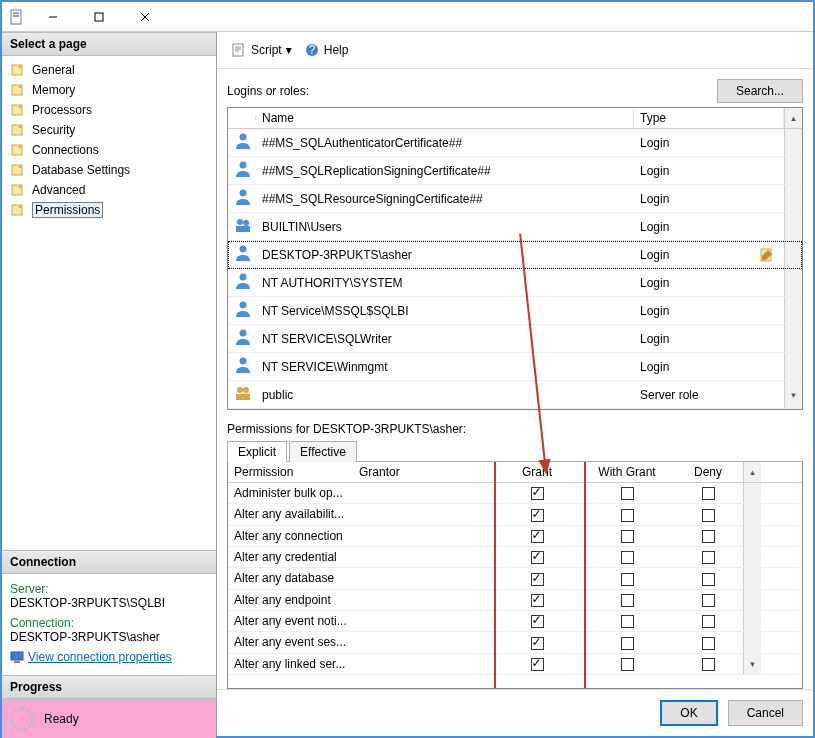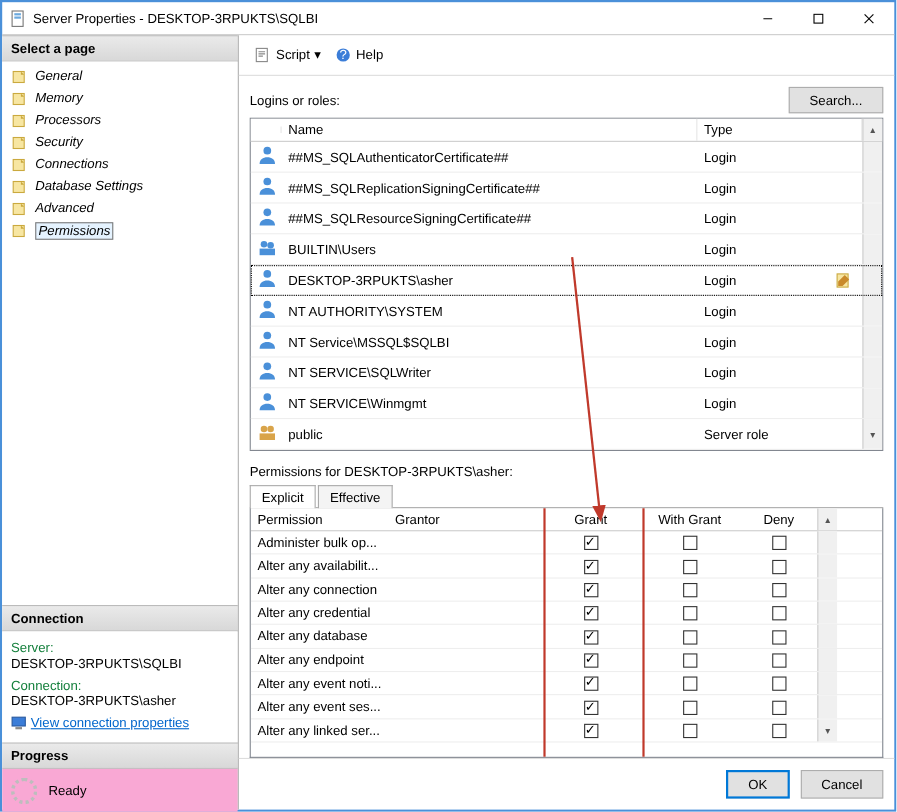--- a/index.html
+++ b/index.html
@@ -7,21 +7,21 @@
 .window { width: 815px; height: 738px; border: 2px solid #4a90d9; position: relative; background: #fff; display: flex; flex-direction: column; }
 .titlebar { height: 30px; display: flex; align-items: center; padding: 0 0 0 8px; border-bottom: 1px solid #ccc; }
 .titlebar .ticon { width: 14px; height: 16px; margin-right: 6px; }
 .titlebar .title { flex: 1; font-size: 12px; }
 .winbtn { width: 46px; height: 30px; display: flex; align-items: center; justify-content: center; }
 .winbtn svg { width: 10px; height: 10px; }
 .body { flex: 1; display: flex; min-height: 0; }
 .left { width: 215px; border-right: 1px solid #a0a0a0; display: flex; flex-direction: column; background: #f4f4f4; }
 .section-head { background: linear-gradient(#eaeaea,#d8d8d8); padding: 4px 8px; font-weight: bold; border-top: 1px solid #bbb; border-bottom: 1px solid #bbb; }
 .page-list { background: #fff; flex: 0 0 auto; padding: 4px 0 330px 0; }
-.page-item { display: flex; padding: 2px 8px; gap: 6px; font-style: italic; }
+.page-item { display: flex; align-items: center; padding: 2px 8px; gap: 6px; }
 .page-item .pi-icon { width: 16px; height: 16px; }
 .page-item .pi-label { }
 .page-item.selected .pi-label { border: 1px solid #7a7a7a; background: #e5f3ff; padding: 0 2px; }
 .conn-block { background: #fff; padding: 8px; font-size: 12px; }
 .conn-block .lbl { color: #15803d; }
 .conn-block .val { color: #000; margin-bottom: 6px; }
 .link { color: #0066cc; text-decoration: underline; display: inline-flex; align-items: center; gap: 4px; }
 .progress-block { background: #f9a8d4; padding: 8px; display: flex; align-items: center; gap: 10px; }
 .spinner { width: 24px; height: 24px; border: 3px dotted #bdbdbd; border-radius: 50%; }
 .right { flex: 1; display: flex; flex-direction: column; min-width: 0; }
@@ -71,21 +71,20 @@
 <body>
 
 <div class="window">
 
   <div class="titlebar">
     <svg class="ticon" viewBox="0 0 14 16">
         <rect x="1" y="1" width="10" height="14" fill="#fff" stroke="#777"></rect>
         <rect x="3" y="3" width="6" height="2" fill="#6aa8de"></rect>
         <rect x="3" y="6" width="6" height="2" fill="#6aa8de"></rect>
       </svg>
-    <span class="title">Server Properties - DESKTOP-3RPUKTS\SQLBI</span>
     <div class="winbtn">
         <svg viewBox="0 0 10 10">
           <line x1="1" y1="5" x2="9" y2="5" stroke="#000" stroke-width="1"></line>
         </svg>
       </div>
     <div class="winbtn">
         <svg viewBox="0 0 10 10">
           <rect x="1" y="1" width="8" height="8" fill="none" stroke="#000" stroke-width="1"></rect>
         </svg>
       </div>

